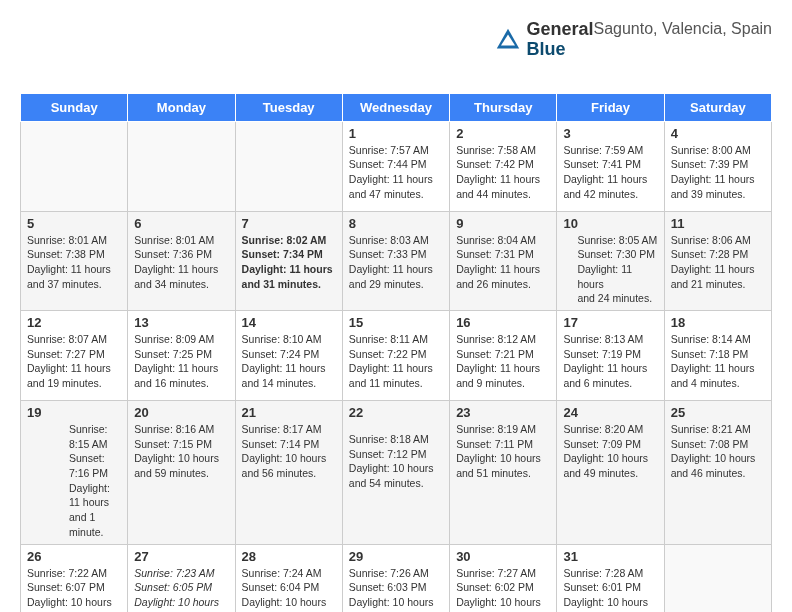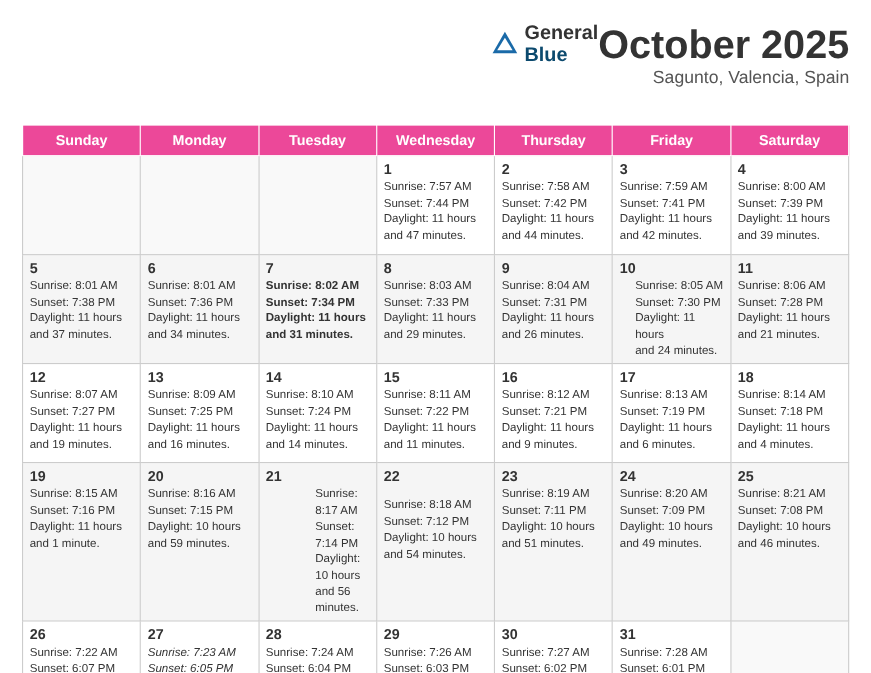--- a/index.html
+++ b/index.html
@@ -51,21 +51,21 @@
     .location {
       font-size: 16px;
       color: #555;
     }
     table {
       width: 100%;
       border-collapse: collapse;
       table-layout: fixed;
     }
     thead th {
-      background-color: #ec4899;
+      background-color: #3b82f6;
       color: #fff;
       text-align: center;
       padding: 6px 4px;
       font-size: 13px;
       font-weight: bold;
       border: 1px solid #fff;
     }
     tbody td {
       border: 1px solid #ccc;
       vertical-align: top;
@@ -100,21 +100,20 @@
     <svg class="logo-icon" viewBox="0 0 40 40">
       <polygon points="20,4 36,32 4,32" fill="#1a6aa8"></polygon>
       <polygon points="20,12 30,28 10,28" fill="#fff"></polygon>
     </svg>
     <div class="logo-text">
       <span class="logo-general">General</span>
       <span class="logo-blue">Blue</span>
     </div>
   </div>
   <div class="title-block">
-    <div class="month-title">October 2025</div>
     <div class="location">Sagunto, Valencia, Spain</div>
   </div>
 </div>
 
 <table>
   <thead>
     <tr>
     <th>Sunday</th>
         <th>Monday</th>
         <th>Tuesday</th>
@@ -256,35 +255,35 @@
           <span class="day-num">18</span>
           <div class="day-info" style="white-space: pre-line;">Sunrise: 8:14 AM
 Sunset: 7:18 PM
 Daylight: 11 hours
 and 4 minutes.</div>
         </td>
       </tr>
       <tr>
         <td>
           <span class="day-num">19</span>
-          <div class="day-info" style="white-space: pre-line;">Sunrise: 8:15 AM
+          <div class="day-info" style="white-space: pre-line; margin-left: 42px;">Sunrise: 8:15 AM
 Sunset: 7:16 PM
 Daylight: 11 hours
 and 1 minute.</div>
         </td>
         <td>
           <span class="day-num">20</span>
           <div class="day-info" style="white-space: pre-line;">Sunrise: 8:16 AM
 Sunset: 7:15 PM
 Daylight: 10 hours
 and 59 minutes.</div>
         </td>
         <td>
           <span class="day-num">21</span>
-          <div class="day-info" style="white-space: pre-line; margin-left: 45px;">Sunrise: 8:17 AM
+          <div class="day-info" style="white-space: pre-line;">Sunrise: 8:17 AM
 Sunset: 7:14 PM
 Daylight: 10 hours
 and 56 minutes.</div>
         </td>
         <td>
           <span class="day-num">22</span>
           <div class="day-info" style="white-space: pre-line; margin-top: 12px;">Sunrise: 8:18 AM
 Sunset: 7:12 PM
 Daylight: 10 hours
 and 54 minutes.</div>

